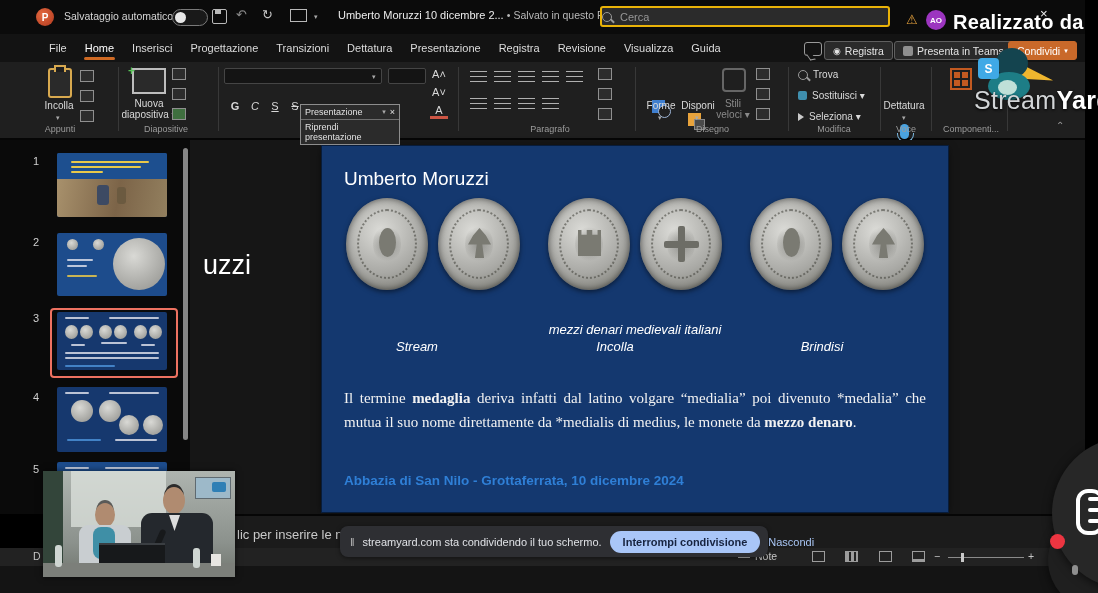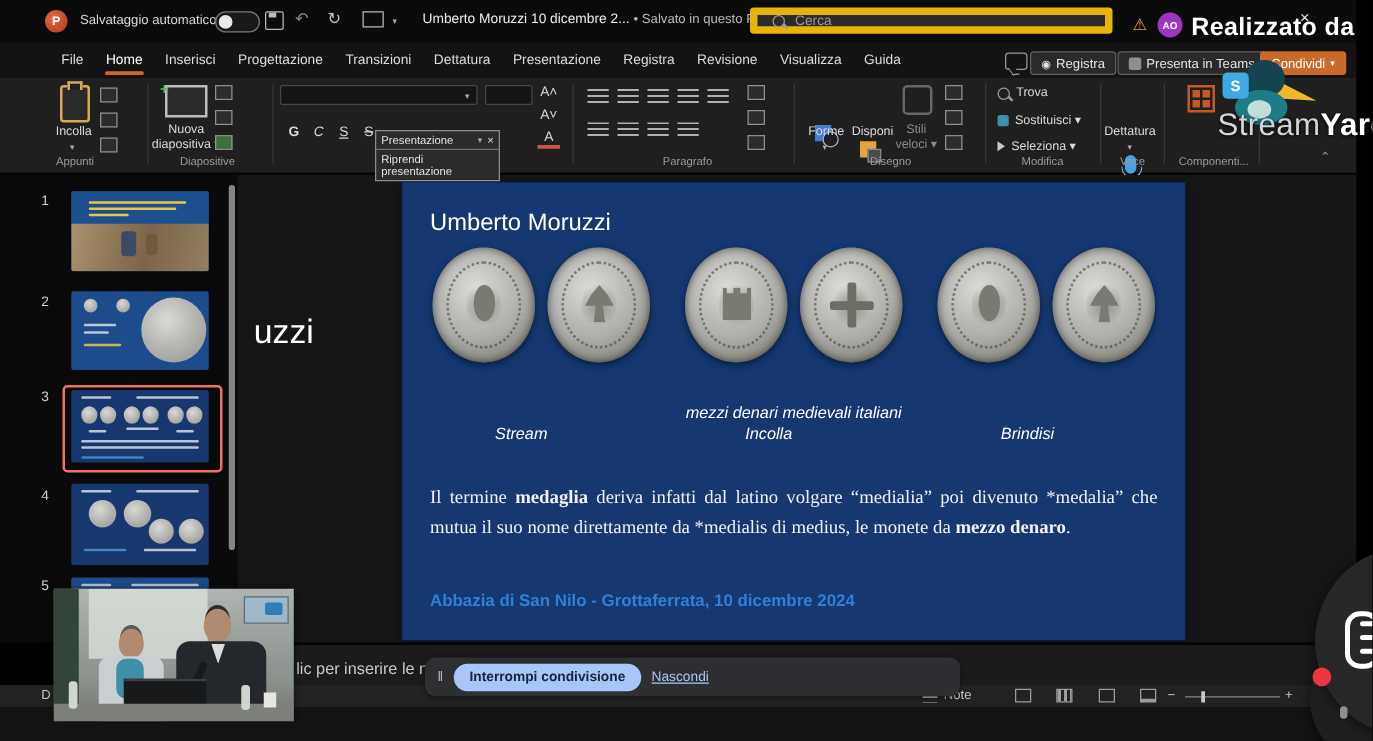--- a/index.html
+++ b/index.html
@@ -12,22 +12,22 @@
            background:radial-gradient(circle at 35% 35%,#e3683f,#b13a1f);color:#fff;font-size:10px;
            font-weight:bold;display:flex;align-items:center;justify-content:center}
   .autosave{left:64px;top:10px;font-size:10.5px;color:#d6d6d6}
   .toggle{left:172px;top:9px;width:34px;height:15px;border:1px solid #7a7a7a;border-radius:9px;background:#191919}
   .knob{position:absolute;left:2px;top:1.5px;width:11px;height:11px;border-radius:50%;background:#e8e8e8}
   .savico{left:212px;top:9px;width:13px;height:13px;border:1.5px solid #b9b9b9;border-radius:2px}
   .savico:before{content:"";position:absolute;left:2px;top:0;width:6px;height:4px;background:#b9b9b9}
   .tbglyph{font-size:13px;color:#c2c2c2;line-height:1}
   .doctitle{left:338px;top:9px;font-size:11px;color:#ececec;white-space:nowrap}
   .docstatus{color:#b9b9b9;font-size:10.5px}
-  .searchbox{left:600px;top:6px;width:290px;height:21px;background:#2b2b2b;border:6px solid #eab308;
-             border-radius:3px;display:flex;align-items:center;gap:8px;padding-left:12px;box-sizing:border-box}
+  .searchbox{left:600px;top:6px;width:290px;height:21px;background:#2b2b2b;border:2px solid #eab308;
+             border-radius:3px;display:flex;align-items:center;gap:8px;box-sizing:border-box}
   .mag{width:8px;height:8px;border:1.5px solid #9a9a9a;border-radius:50%;position:relative}
   .mag:after{content:"";position:absolute;left:7px;top:7px;width:5px;height:1.5px;background:#9a9a9a;transform:rotate(45deg)}
   .searchtext{font-size:11px;color:#979797}
   .warn{left:906px;top:12px;font-size:13px;color:#e8a33d}
   .avatar{left:926px;top:10px;width:20px;height:20px;border-radius:50%;background:#9c35c0;color:#fff;
           font-size:8px;font-weight:bold;display:flex;align-items:center;justify-content:center}
   .madeby{left:953px;top:11px;font-size:20px;font-weight:700;color:#fff;letter-spacing:.3px}
   .madeclose{left:1040px;top:6px;font-size:13px;color:#eee}
   
   .tabrow{left:0;top:34px;width:1085px;height:28px;background:#131313;display:flex;align-items:center;padding-left:40px;box-sizing:border-box}
@@ -100,21 +100,21 @@
   .noteshint{left:237px;top:527px;font-size:13px;color:#c9c9c9}
   .statusbar{left:0;top:548px;width:1085px;height:18px;background:#222}
   .stico{position:absolute;width:13px;height:11px;border:1px solid #9c9c9c;box-sizing:border-box}
   .statustext{font-size:10.5px;color:#c7c7c7}
   .taskbar{left:0;top:566px;width:1085px;height:27px;background:#141414}
   
   .sharebar{left:340px;top:526px;width:428px;height:31px;background:#2e2f33;border-radius:8px;z-index:30;
             display:flex;align-items:center;gap:8px;padding:0 10px;box-sizing:border-box;box-shadow:0 1px 4px rgba(0,0,0,.5)}
   .sharemsg{font-size:11px;color:#dfe1e5;white-space:nowrap}
   .stopbtn{background:#a9c6f8;color:#17233f;font-size:11px;font-weight:bold;border-radius:13px;padding:5px 13px;white-space:nowrap}
-  .hidelink{font-size:11px;color:#a9c6f5;text-decoration:underline}
+  .hidelink{font-size:11px;color:#a9c6f5;}
   .cam{left:43px;top:471px;width:192px;height:106px;z-index:40;overflow:hidden;background:linear-gradient(180deg,#aeb4af,#8b918c 68%,#71766f);box-shadow:0 0 6px rgba(0,0,0,.6)}
   .namefrag{left:203px;top:250px;font-size:27px;color:#fff;z-index:8}
   .sycircle{border-radius:50%;background:#272727;z-index:50;box-shadow:0 2px 10px rgba(0,0,0,.6)}
   .sybracket{position:absolute;width:28px;height:46px;border:4px solid #fff;border-radius:12px;box-sizing:border-box}
   .sybar{position:absolute;height:4px;background:#fff;border-radius:2px}
   .reddot{position:absolute;width:15px;height:15px;border-radius:50%;background:#ec3541;z-index:51}
   .sylogo-word{left:974px;top:86px;font-size:25px;color:#d2d5d7;z-index:50;letter-spacing:.3px;text-shadow:0 1px 3px #000}
   .sylogo-word b{color:#fff}
   .bird{left:982px;top:46px;width:80px;height:66px;z-index:50}
 </style>
@@ -422,20 +422,21 @@
     
     
     
     
     
     
   </div>
 
   <div class="abs sharebar">
     <span style="font-size:11px;color:#bdbdbd">‖</span>
+    <span class="sharemsg" style="flex:1">streamyard.com sta condividendo il tuo schermo.</span>
     <span class="stopbtn">Interrompi condivisione</span>
     <span class="hidelink">Nascondi</span>
   </div>
 
   <div class="abs cam">
     <div style="position:absolute;left:0;top:0;width:20px;height:106px;background:#33453a"></div>
     <div style="position:absolute;left:28px;top:0;width:95px;height:56px;background:#dde3de;opacity:.75"></div>
     <div style="position:absolute;left:152px;top:6px;width:34px;height:20px;background:#9db9c9;border:1px solid #5f6a70">
         <div style="position:absolute;left:16px;top:4px;width:14px;height:10px;background:#2f7fb5;border-radius:2px"></div>
       </div>

